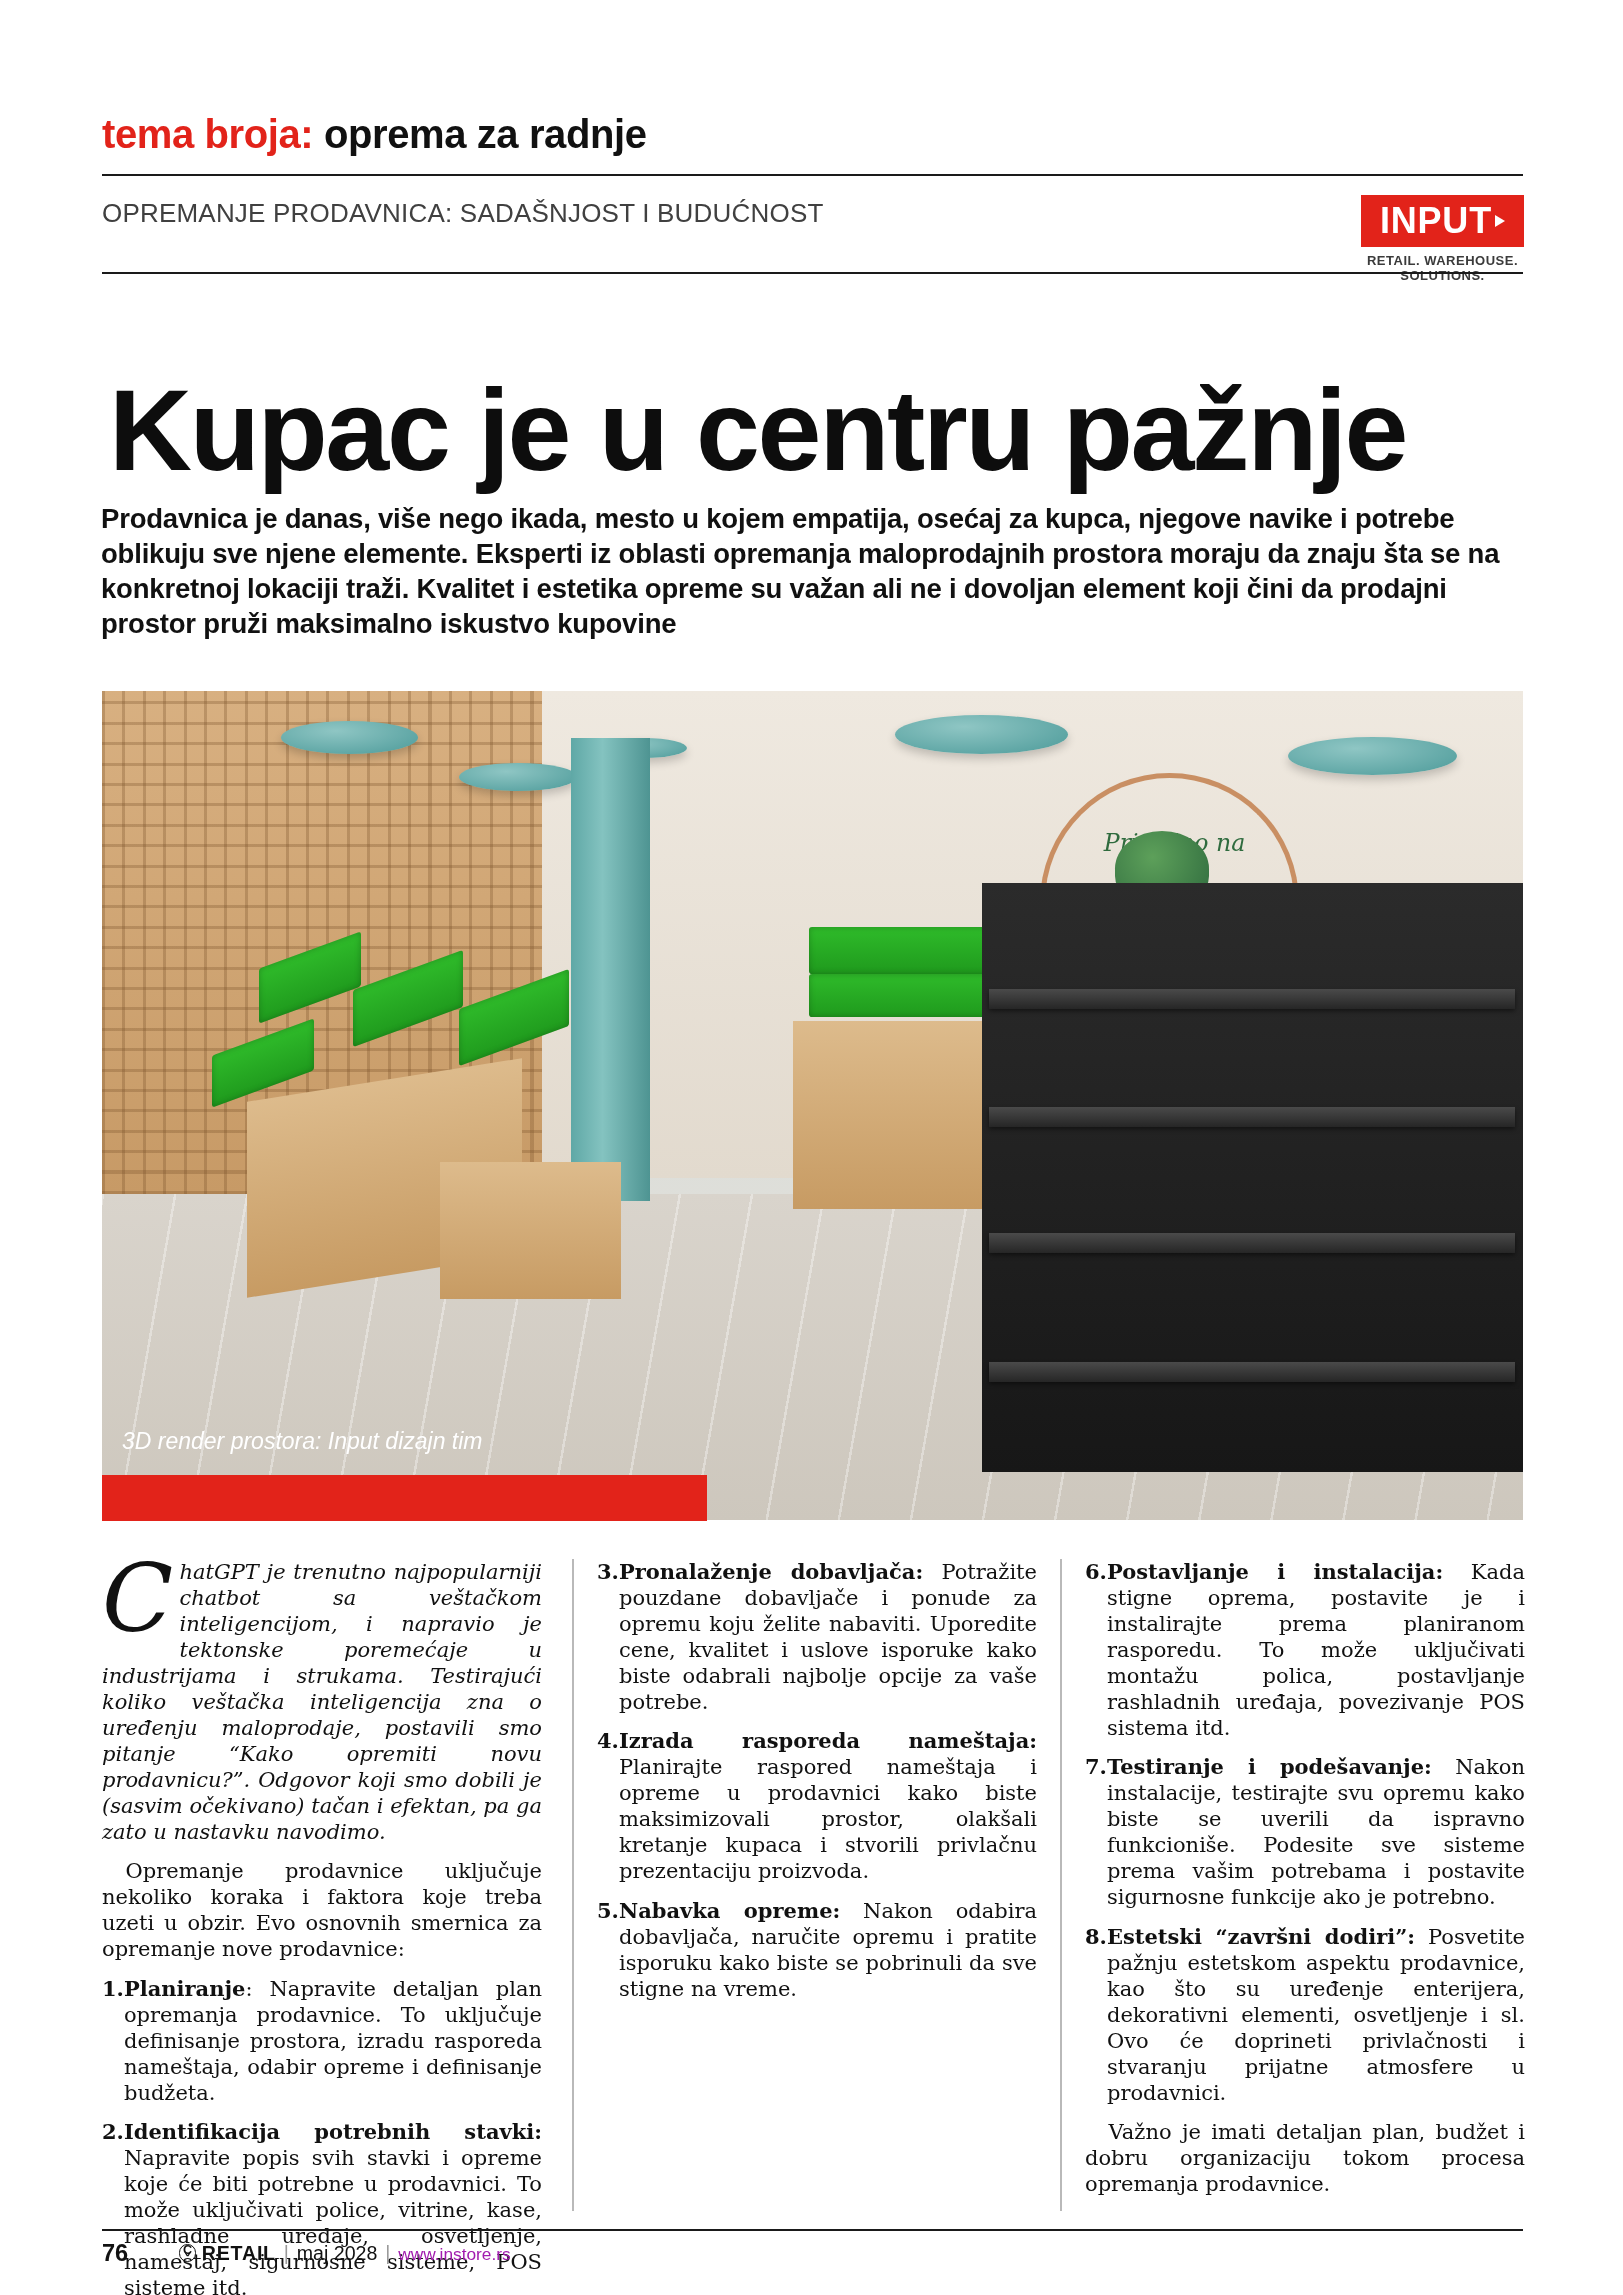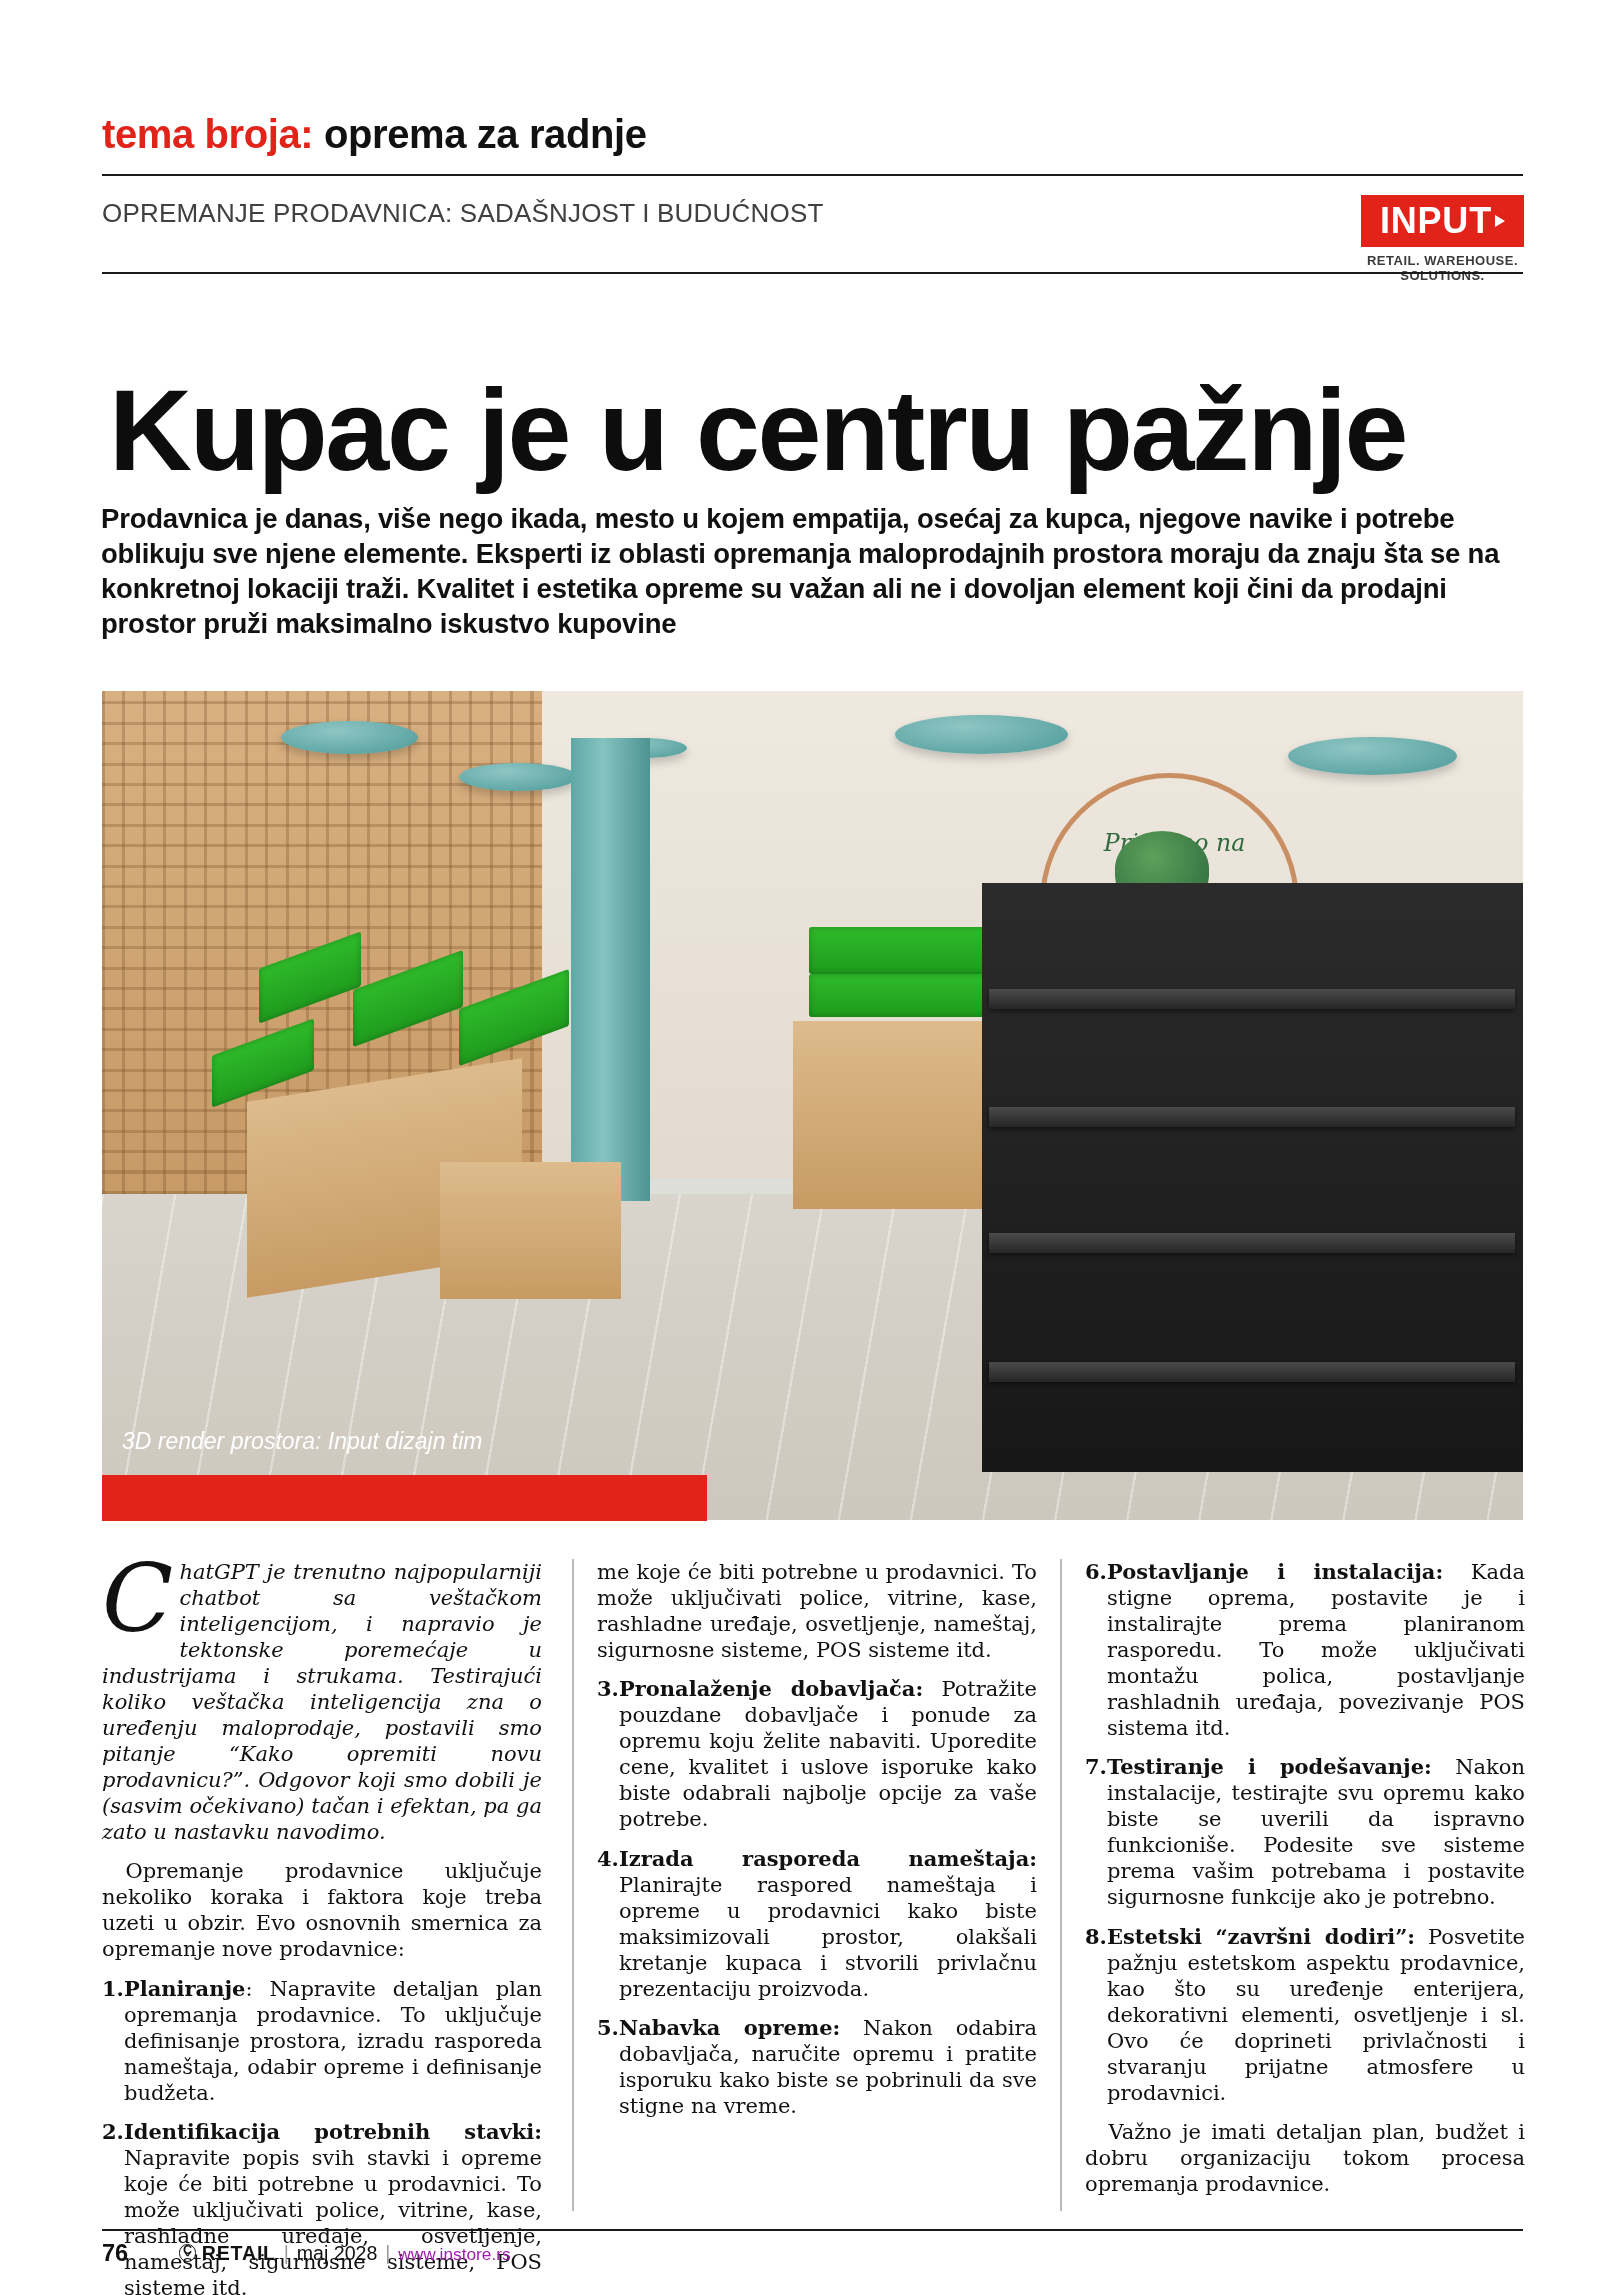--- a/index.html
+++ b/index.html
@@ -412,21 +412,20 @@
         <span class="list-num">1.</span>
         <span class="list-body"><b>Planiranje</b><span>: </span><span>Napravite detaljan plan opremanja prodavnice. To uključuje definisanje prostora, izradu rasporeda nameštaja, odabir opreme i definisanje budžeta.</span></span>
       </p>
       <p class="noind list-item">
         <span class="list-num">2.</span>
         <span class="list-body"><b>Identifikacija potrebnih stavki:</b><span> </span><span>Napravite popis svih stavki i opreme koje će biti potrebne u prodavnici. To može uključivati police, vitrine, kase, rashladne uređaje, osvetljenje, nameštaj, sigurnosne sisteme, POS sisteme itd.</span></span>
       </p>
     </div>
 
     <div class="col c2">
-      <p class="noind"><span>me koje će biti potrebne u prodavnici. To može uključivati police, vitrine, kase, rashladne uređaje, osvetljenje, nameštaj, sigurnosne sisteme, POS sisteme itd.</span></p>
       <p class="noind list-item">
         <span class="list-num">3.</span>
         <span class="list-body"><b>Pronalaženje dobavljača:</b><span> </span><span>Potražite pouzdane dobavljače i ponude za opremu koju želite nabaviti. Uporedite cene, kvalitet i uslove isporuke kako biste odabrali najbolje opcije za vaše potrebe.</span></span>
       </p>
       <p class="noind list-item">
         <span class="list-num">4.</span>
         <span class="list-body"><b>Izrada rasporeda nameštaja:</b><span> </span><span>Planirajte raspored nameštaja i opreme u prodavnici kako biste maksimizovali prostor, olakšali kretanje kupaca i stvorili privlačnu prezentaciju proizvoda.</span></span>
       </p>
       <p class="noind list-item">
         <span class="list-num">5.</span>

